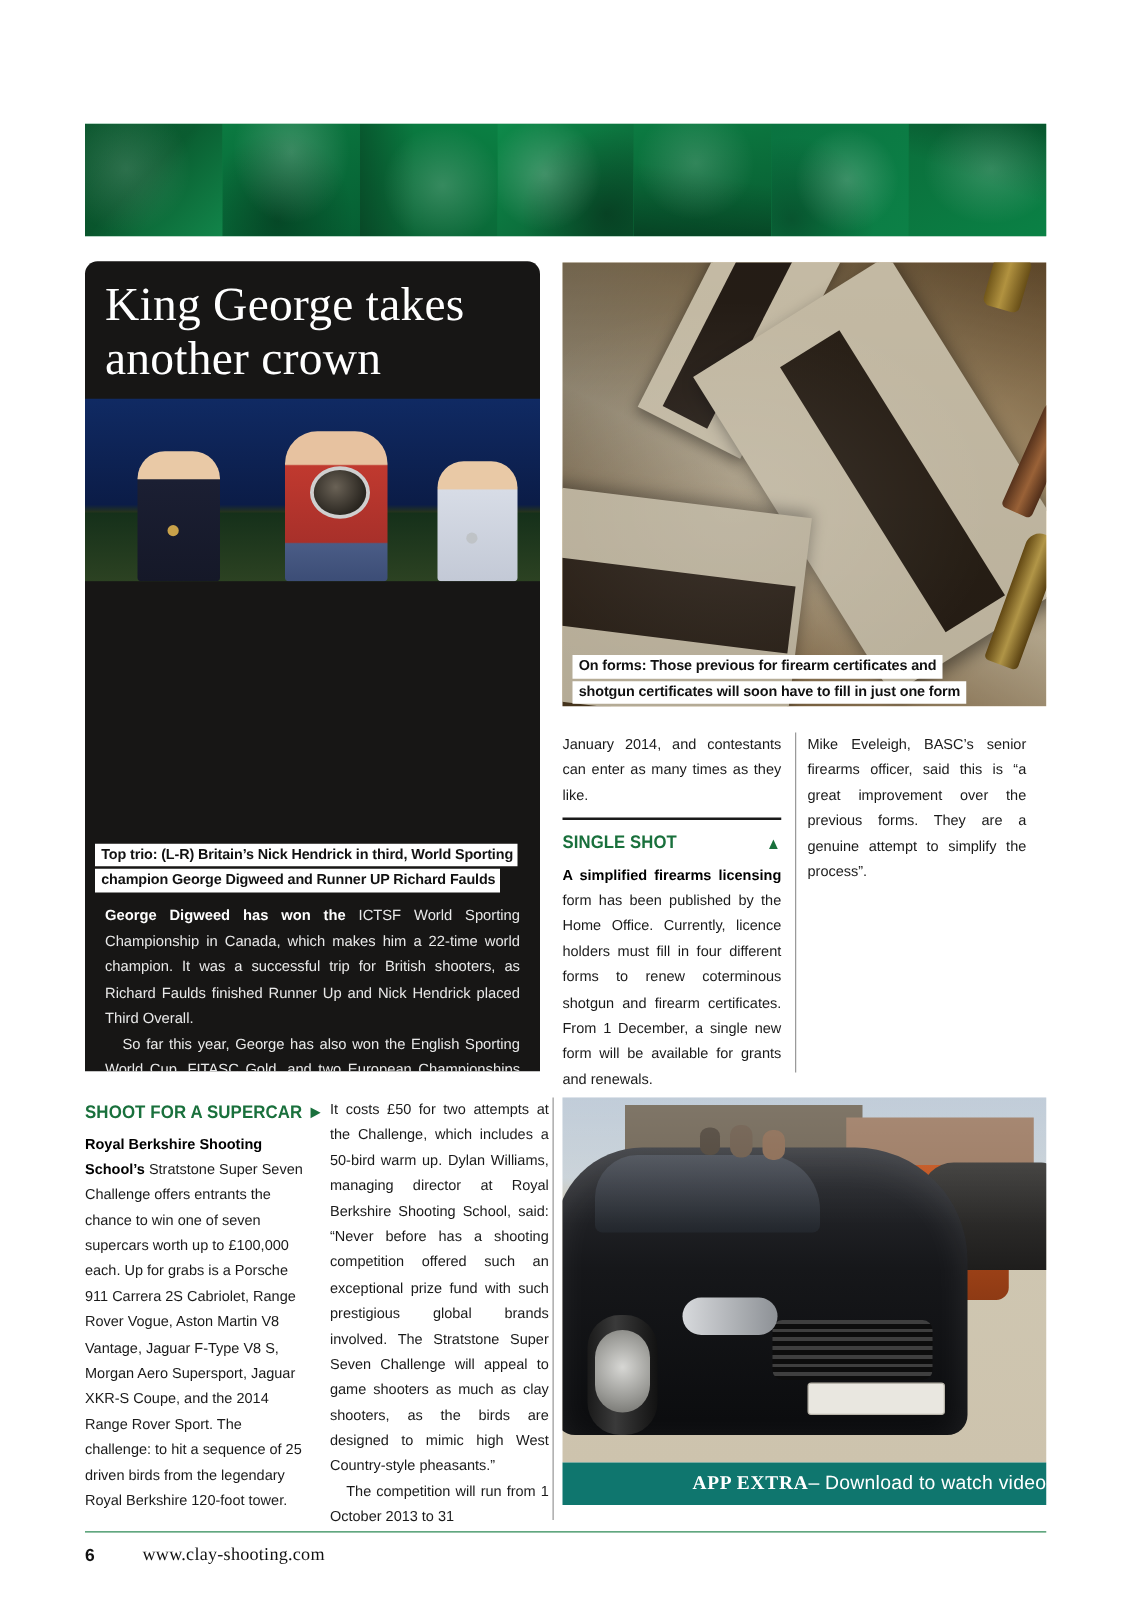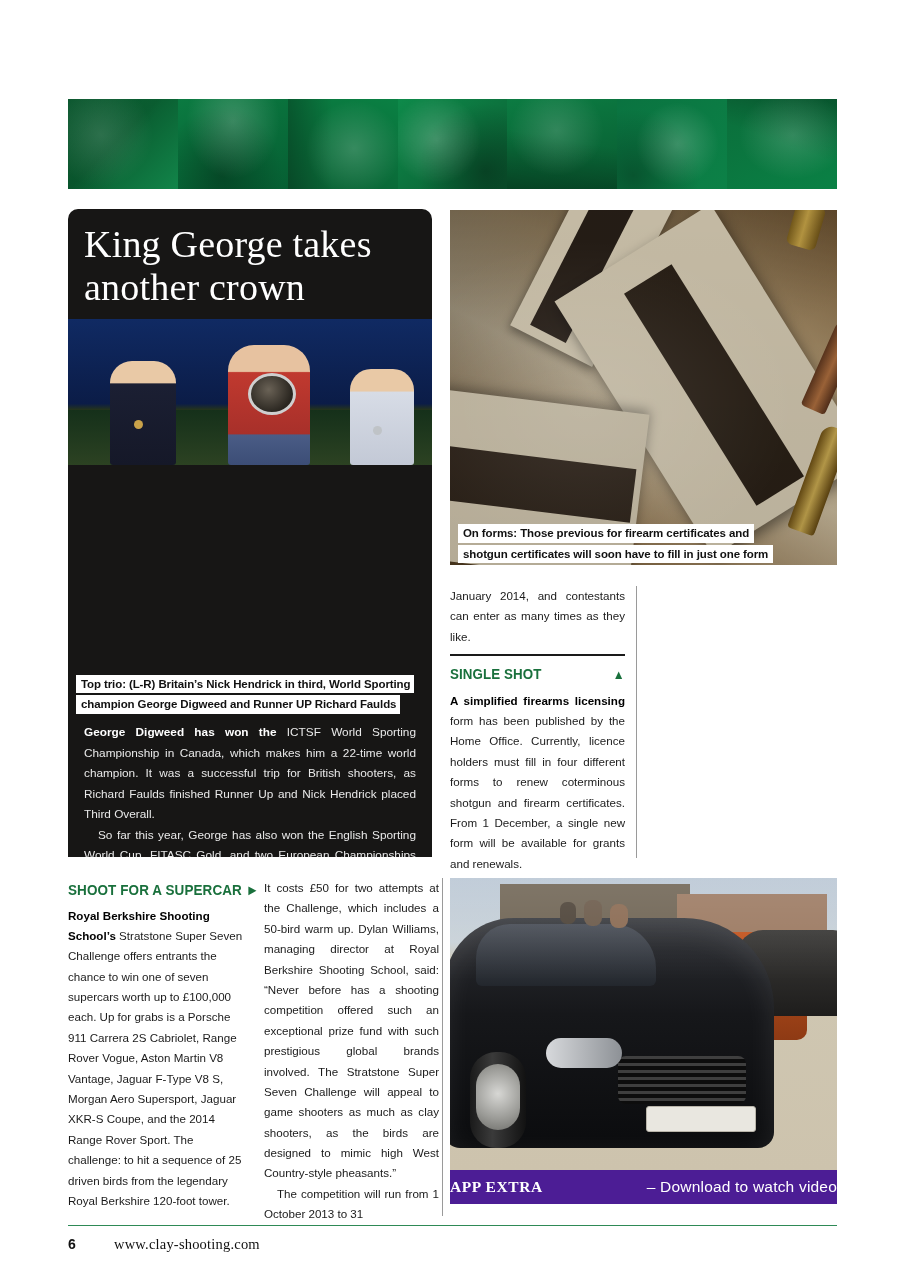--- a/index.html
+++ b/index.html
@@ -84,21 +84,21 @@
   .sec-super{
     color:#19703c;font-size:14.5px;font-weight:800;letter-spacing:.1px;
     margin-bottom:2px;white-space:nowrap;
     transform:scaleX(.93);transform-origin:left center;
   }
 
   
   .carphoto{position:absolute;left:450px;top:878px;width:387px;height:292px;overflow:hidden;background:#b9b2a4;}
   .appextra{
     position:absolute;left:450px;top:1170px;width:387px;height:34px;
-    background:#4c1d95;color:#fff;display:flex;align-items:center;justify-content:space-between;
+    background:#0f766e;color:#fff;display:flex;align-items:center;justify-content:flex-end;
     font-size:15.5px;letter-spacing:.2px;
   }
   .appextra .ae-bold{font-family:"Liberation Serif", serif;font-weight:700;letter-spacing:.6px;}
   .appextra .ae-rest{font-weight:400;}
 
   
   .footrule{position:absolute;left:68px;top:1225px;width:769px;height:1px;background:#2e8a56;}
   .footer{position:absolute;left:68px;top:1232px;width:769px;height:24px;display:flex;align-items:center;}
   .pagenum{font-size:14px;font-weight:800;color:#111;width:46px;}
   .foot-url{font-family:"Liberation Serif", serif;font-size:14.5px;color:#111;letter-spacing:.2px;}
@@ -236,20 +236,21 @@
       <p>January 2014, and contestants can enter as many times as they like.</p>
       <div class="hrule"></div>
       <div class="sechead">
         <span>SINGLE SHOT</span>
         <span class="tri">▲</span>
       </div>
       <p><b>A simplified firearms licensing</b><span> form has been published by the Home Office. Currently, licence holders must fill in four different forms to renew coterminous shotgun and firearm certificates. From 1 December, a single new form will be available for grants and renewals.</span></p>
     </div>
 
     <div class="ncol c2">
+      <p>Mike Eveleigh, BASC’s senior firearms officer, said this is “a great improvement over the previous forms. They are a genuine attempt to simplify the process”.</p>
     </div>
   </div>
 
   <div class="superblock">
     <div class="scol s1">
       <div class="sec-super">SHOOT FOR A SUPERCAR ►</div>
       <p><b>Royal Berkshire Shooting School’s</b><span> Stratstone Super Seven Challenge offers entrants the chance to win one of seven supercars worth up to £100,000 each. Up for grabs is a Porsche 911 Carrera 2S Cabriolet, Range Rover Vogue, Aston Martin V8 Vantage, Jaguar F-Type V8 S, Morgan Aero Supersport, Jaguar XKR-S Coupe, and the 2014 Range Rover Sport. The challenge: to hit a sequence of 25 driven birds from the legendary Royal Berkshire 120-foot tower.</span></p>
     </div>
     <div class="scol s2">
       <p>It costs £50 for two attempts at the Challenge, which includes a 50-bird warm up. Dylan Williams, managing director at Royal Berkshire Shooting School, said: “Never before has a shooting competition offered such an exceptional prize fund with such prestigious global brands involved. The Stratstone Super Seven Challenge will appeal to game shooters as much as clay shooters, as the birds are designed to mimic high West Country-style pheasants.”</p>

